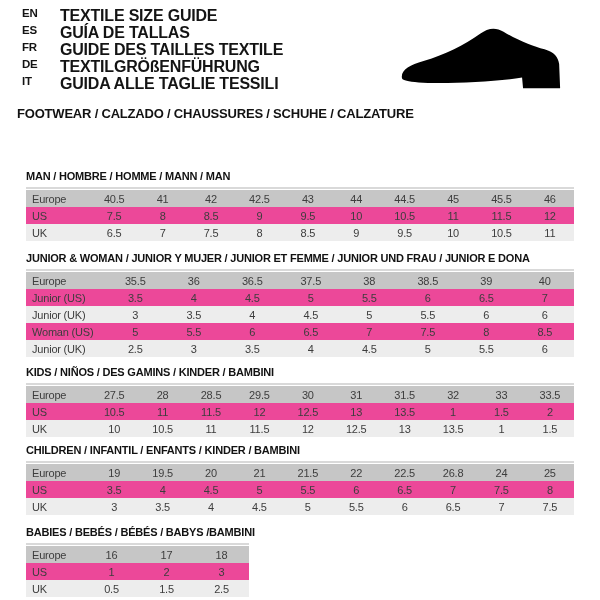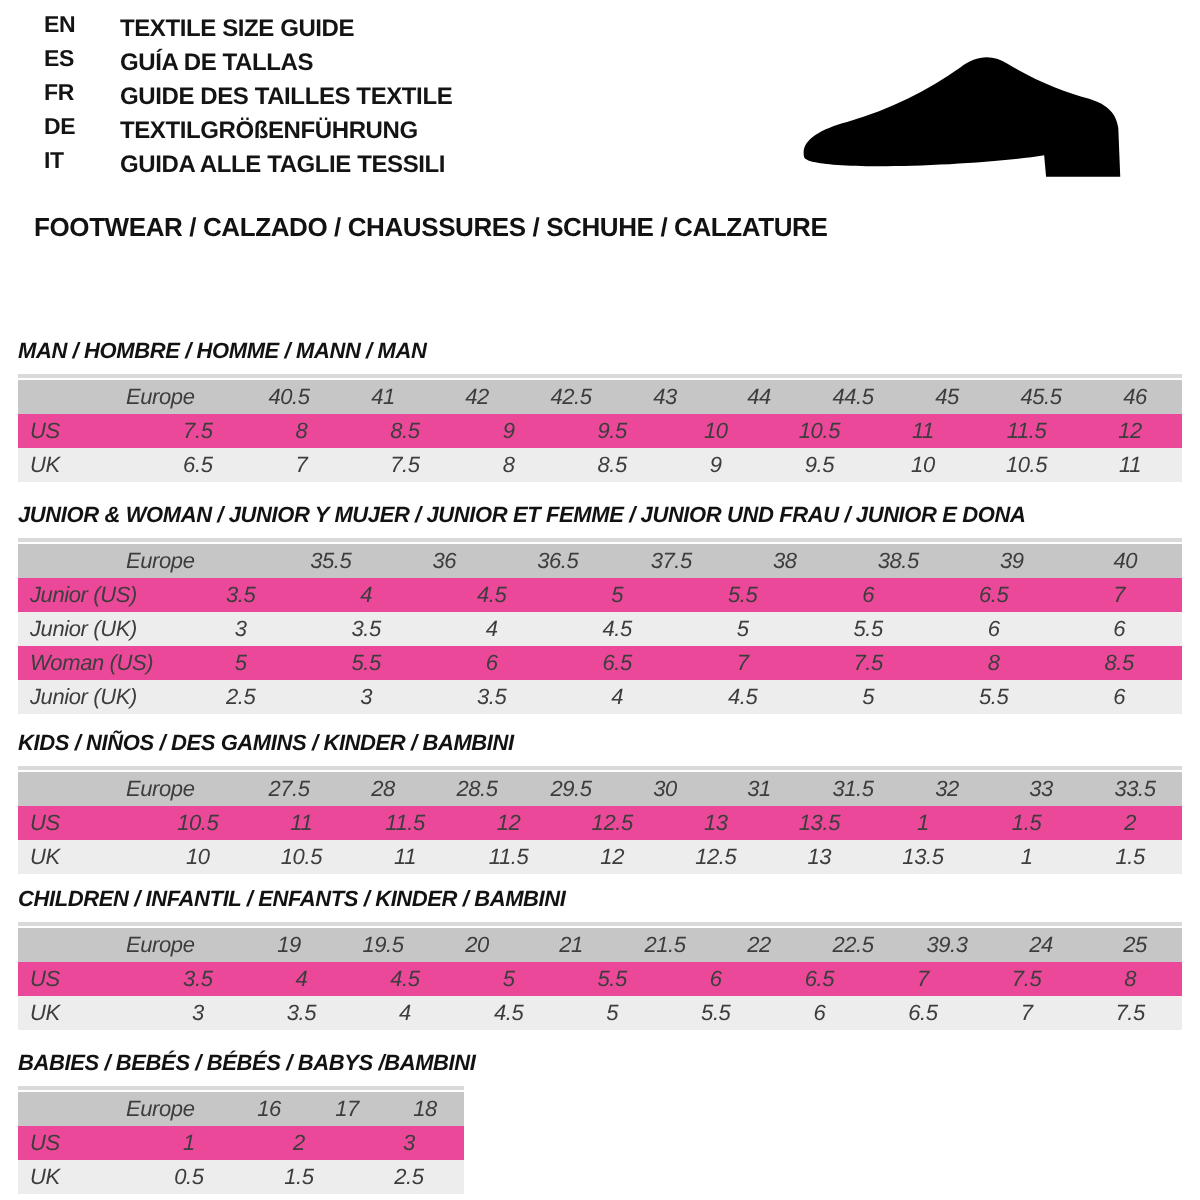--- a/index.html
+++ b/index.html
@@ -13,40 +13,40 @@
   }
 
   
   .lang-block { margin: 7px 0 0 22px; }
   .lang-row { display: flex; height: 17px; align-items: flex-start; }
   .lang-code {
     width: 38px; font-size: 11.5px; font-weight: bold; color: #141414;
     letter-spacing: -0.2px;
   }
   .lang-label {
-    font-size: 12px; font-weight: bold; color: #141414;
+    font-size: 16px; font-weight: bold; color: #141414;
     letter-spacing: -0.2px;
   }
 
   
   .category-title {
     margin: 14px 0 0 17px;
     font-size: 13px; font-weight: bold; color: #121212;
     letter-spacing: -0.2px; line-height: 15px;
   }
 
   
   .shoe {
     position: absolute; left: 393px; top: 22px;
     width: 184px; height: 80px;
   }
   .shoe svg { width: 100%; height: 100%; display: block; }
 
   
-  .tables-wrap { margin: 0 9px; font-style: italic; }
+  .tables-wrap { margin: 0 26px; }
   .size-section .section-title {
     font-size: 11px; font-weight: bold; color: #121212;
     line-height: 14px; letter-spacing: -0.2px;
   }
   .size-section:nth-child(1) .section-title { margin-top: 48px; }
   .size-section:nth-child(2) .section-title { margin-top: 10px; }
   .size-section:nth-child(3) .section-title { margin-top: 8px; }
   .size-section:nth-child(4) .section-title { margin-top: 6px; }
   .size-section:nth-child(5) .section-title { margin-top: 10px; }
 
@@ -55,21 +55,21 @@
     border-top: 2px solid var(--table-top-border, #d9d9d9);
     padding-top: 1px;
     width: 100%;
   }
   .size-table.compact { width: 223px; }
 
   .t-row {
     display: flex; height: 17px; align-items: center;
     font-size: 11px; color: #3d3d3d; letter-spacing: -0.2px;
   }
-  .t-row.row-head { background: var(--head-bg, #c6c6c6); padding-left: 48px; }
+  .t-row.row-head { background: var(--head-bg, #c6c6c6); }
   .t-row.row-alt  { background: var(--alt-bg, #ededed); }
   .t-row.row-plain{ background: #ec4899; }
 
   .row-label {
     flex: 0 0 64px; padding-left: 6px; white-space: nowrap;
   }
   .size-table.wide-label .row-label { flex-basis: 80px; }
   .size-table.compact .row-label { flex-basis: 58px; }
   .size-cell { flex: 1 1 0; text-align: center; white-space: nowrap; }
 </style>
@@ -272,21 +272,21 @@
       <div class="size-table">
         <div class="t-row row-head">
           <span class="row-label">Europe</span>
           <span class="size-cell">19</span>
           <span class="size-cell">19.5</span>
           <span class="size-cell">20</span>
           <span class="size-cell">21</span>
           <span class="size-cell">21.5</span>
           <span class="size-cell">22</span>
           <span class="size-cell">22.5</span>
-          <span class="size-cell">39.3</span>
+          <span class="size-cell">26.8</span>
           <span class="size-cell">24</span>
           <span class="size-cell">25</span>
         </div>
         <div class="t-row row-plain">
           <span class="row-label">US</span>
           <span class="size-cell">3.5</span>
           <span class="size-cell">4</span>
           <span class="size-cell">4.5</span>
           <span class="size-cell">5</span>
           <span class="size-cell">5.5</span>

